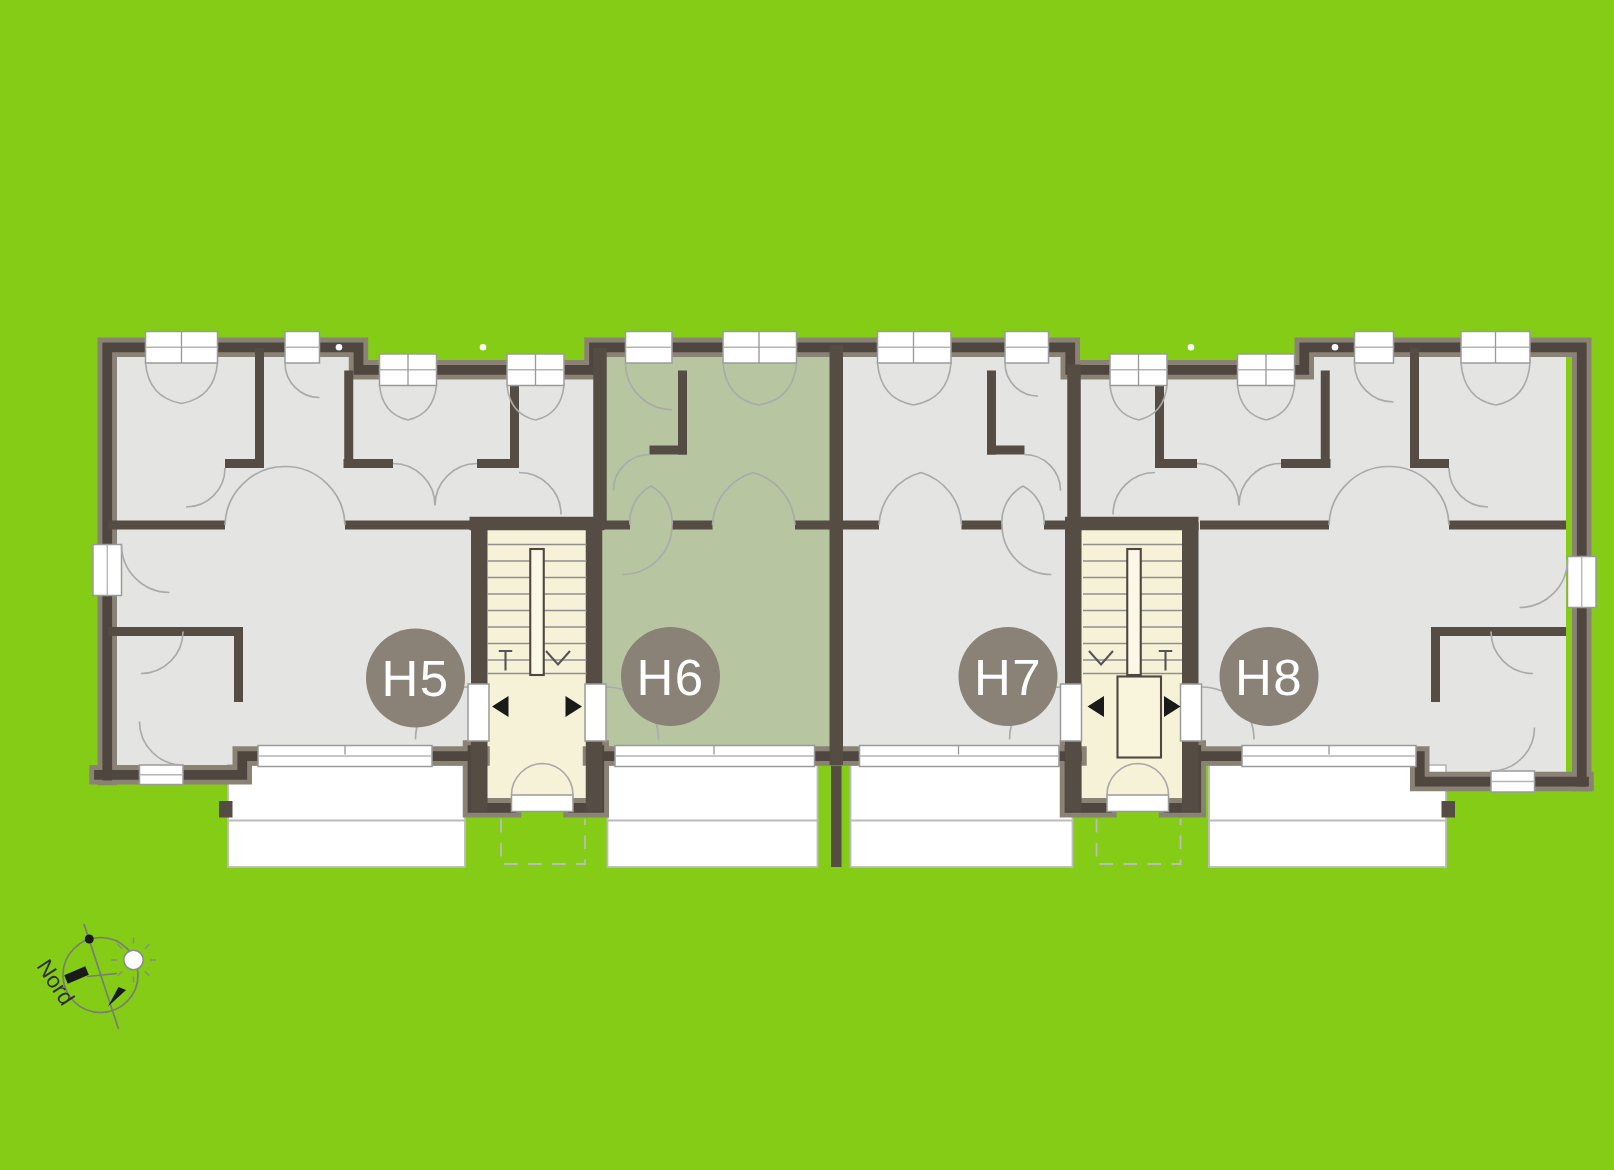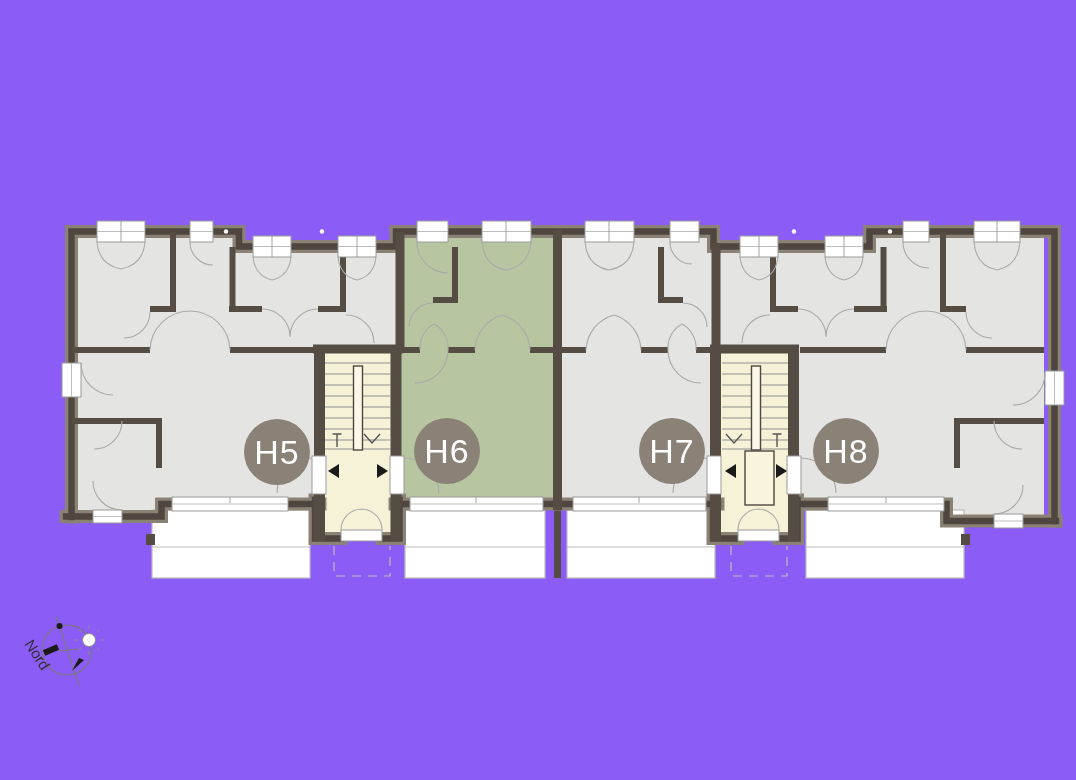--- a/index.html
+++ b/index.html
@@ -1,16 +1,16 @@
 <!DOCTYPE html>
 <html><head>
 <meta charset="utf-8">
 <style>
   html,body{margin:0;padding:0;background:#fff}
-  .page{position:relative;width:1076px;height:780px;background:#8b5cf6;overflow:hidden;
+  .page{position:relative;width:1076px;height:780px;background:#84cc16;overflow:hidden;
         font-family:"Liberation Sans",sans-serif}
   svg{display:block}
   .u-gray{fill:#e4e4e3}
   .u-green{fill:#b7c5a1}
   .sw-fill{fill:#f6f2d7}
   .wall-outer{stroke:#8b8276;stroke-width:13;fill:none;stroke-linejoin:miter;stroke-linecap:square}
   .wall-inner{stroke:#4f473f;stroke-width:6.5;fill:none;stroke-linejoin:miter;stroke-linecap:square}
   .pwall{stroke:#554d44;fill:none;stroke-linecap:butt}
   .iwall{stroke:#554d44;stroke-width:6;fill:none;stroke-linecap:butt}
   .arc{stroke:#aaaaaa;stroke-width:1.1;fill:none}

